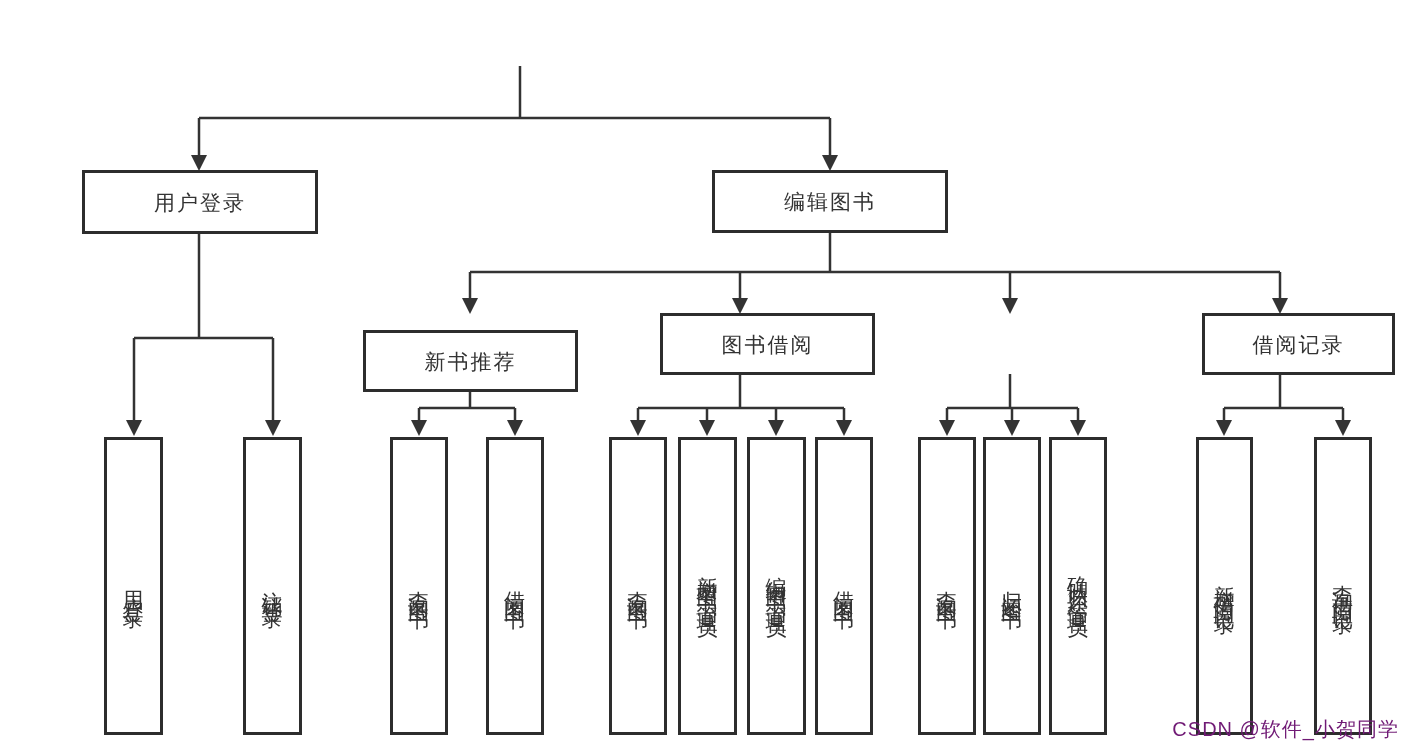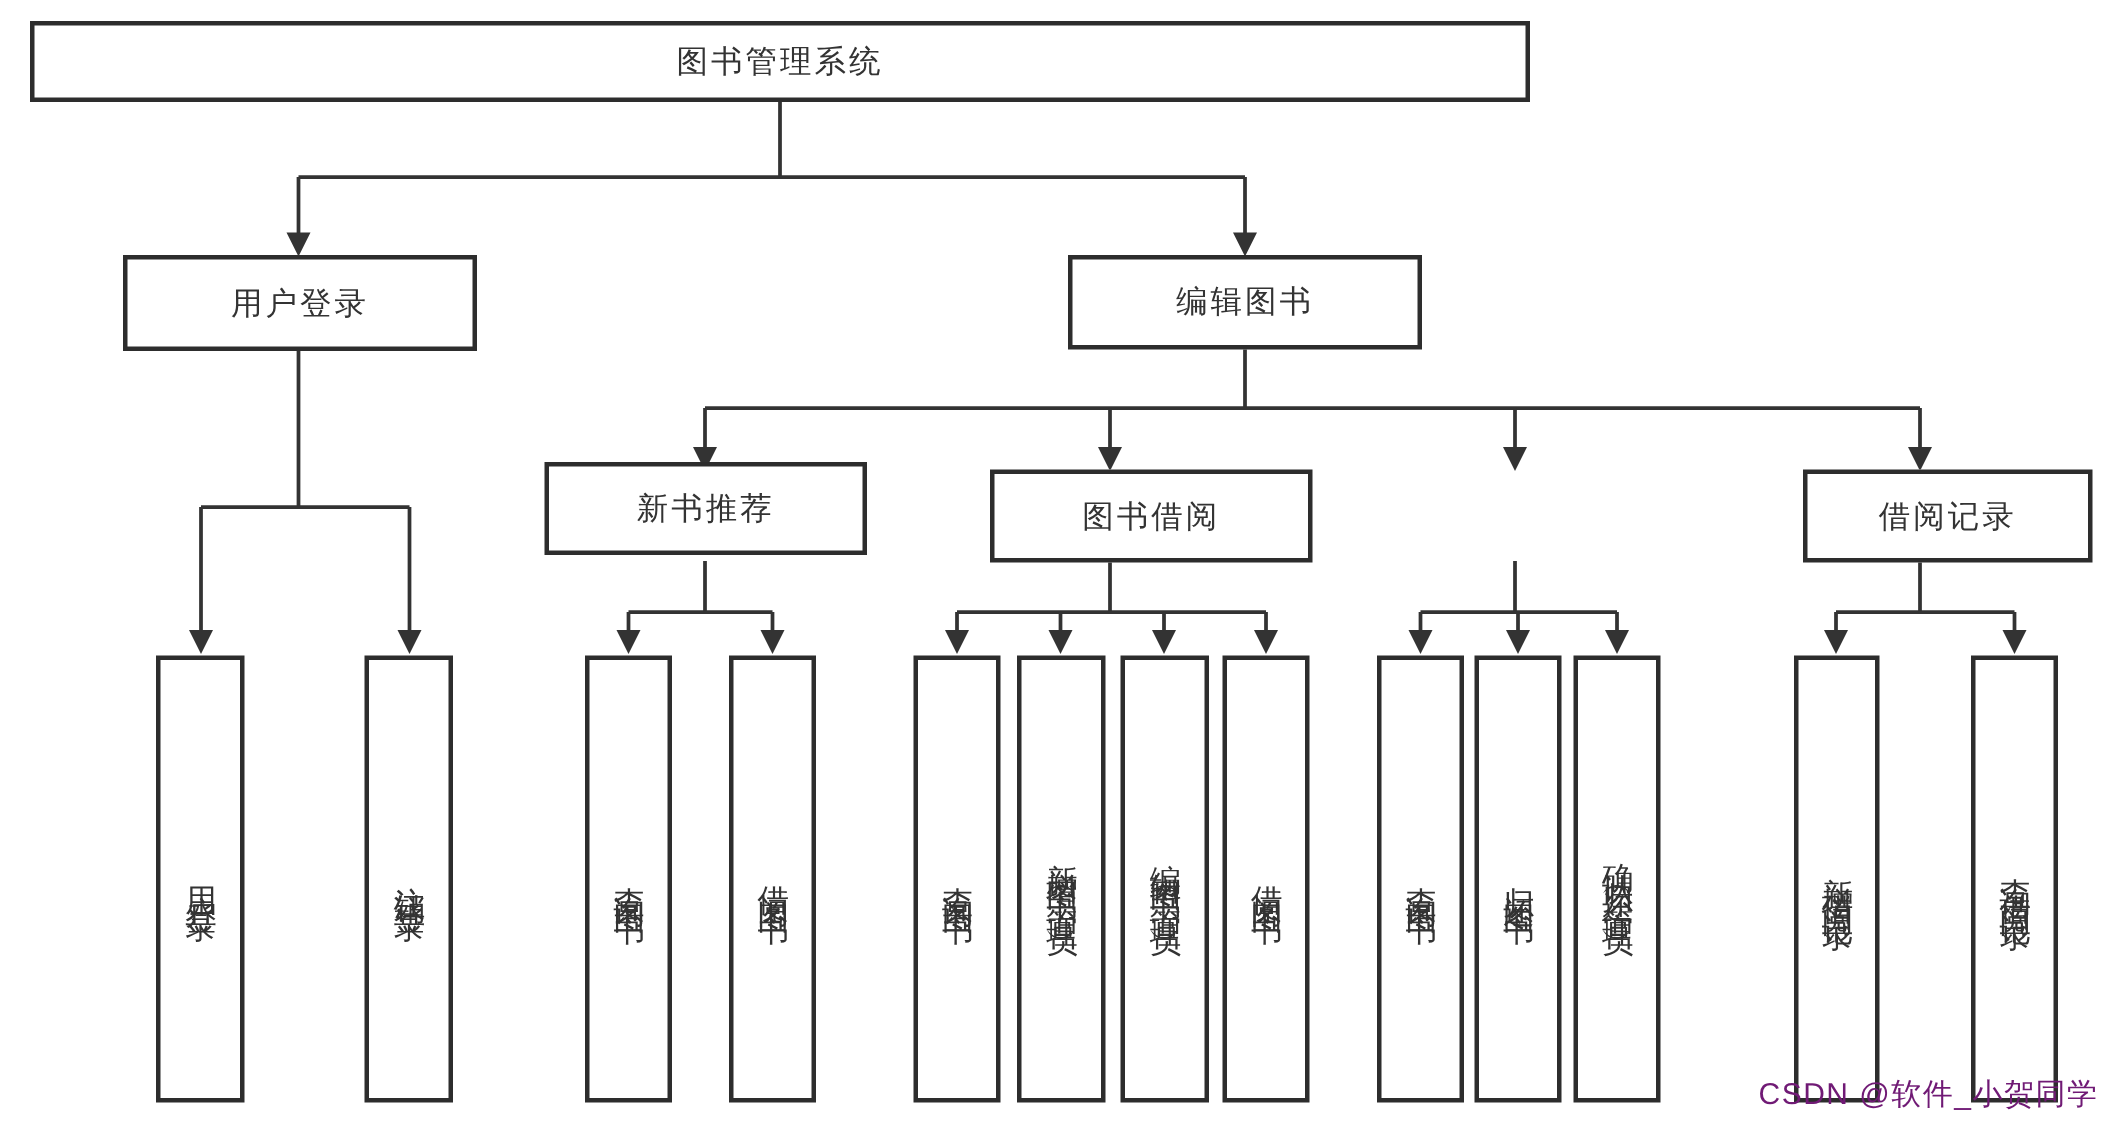--- a/index.html
+++ b/index.html
@@ -112,26 +112,25 @@
       <polygon points="768,420 784,420 776,436"></polygon>
       <polygon points="836,420 852,420 844,436"></polygon>
       <polygon points="939,420 955,420 947,436"></polygon>
       <polygon points="1004,420 1020,420 1012,436"></polygon>
       <polygon points="1070,420 1086,420 1078,436"></polygon>
       <polygon points="1216,420 1232,420 1224,436"></polygon>
       <polygon points="1335,420 1351,420 1343,436"></polygon>
     </g>
   </svg>
 
-  <div class="node node-h" style="left:20px;top:14px;width:1000px;height:54px">图书管理系统</div>
 
   <div class="node node-h" style="left:82px;top:170px;width:236px;height:64px">用户登录</div>
   <div class="node node-h" style="left:712px;top:170px;width:236px;height:63px">编辑图书</div>
 
-  <div class="node node-h" style="left:363px;top:308px;width:215px;height:62px">新书推荐</div>
+  <div class="node node-h" style="left:363px;top:330px;width:215px;height:62px">新书推荐</div>
   <div class="node node-h" style="left:660px;top:313px;width:215px;height:62px">图书借阅</div>
   <div class="node node-h" style="left:1202px;top:313px;width:193px;height:62px">借阅记录</div>
 
   <div class="node node-v" style="left:104px;width:59px">用户登录</div>
   <div class="node node-v" style="left:243px;width:59px">注销登录</div>
 
   <div class="node node-v" style="left:390px;width:58px">查询图书</div>
   <div class="node node-v" style="left:486px;width:58px">借阅图书</div>
 
   <div class="node node-v" style="left:609px;width:58px">查询图书</div>

